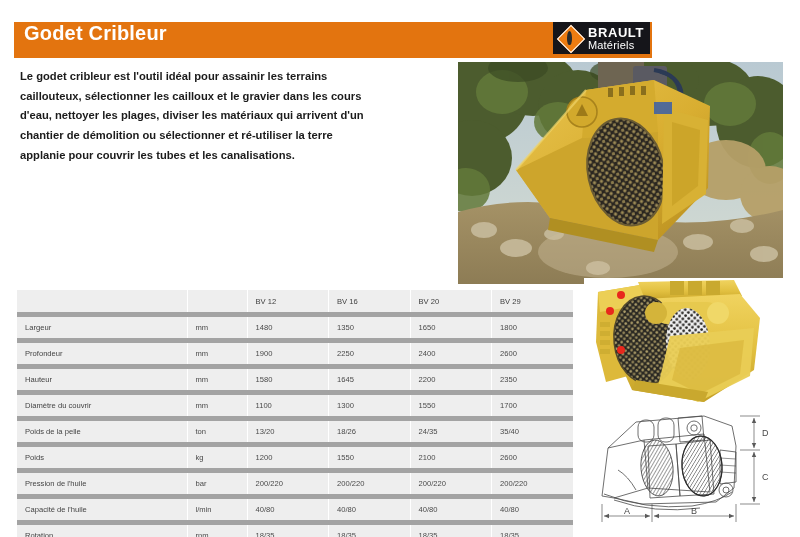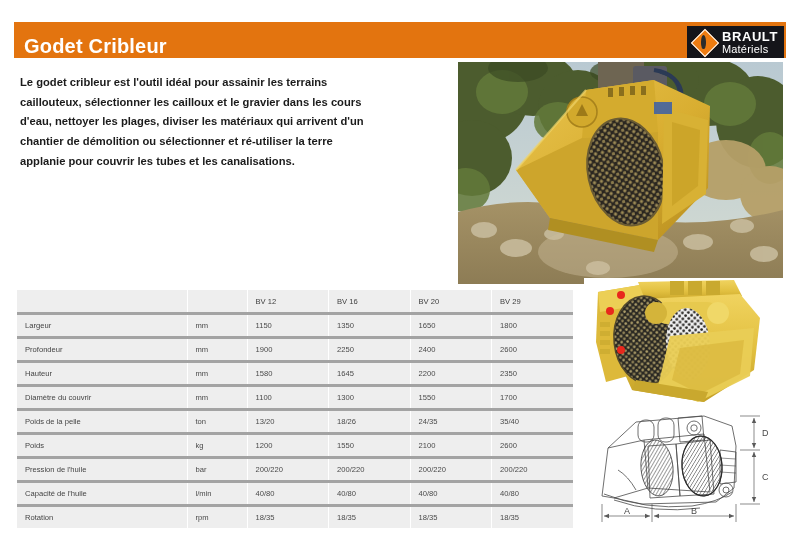--- a/index.html
+++ b/index.html
@@ -13,25 +13,25 @@
     font-family: "Liberation Sans", sans-serif;
     overflow: hidden;
     position: relative;
   }
 
   
   .header-bar {
     position: absolute;
     left: 14px;
     top: 22px;
-    width: 772px;
+    width: 638px;
     height: 36px;
     background: #e3740f;
     display: flex;
-    align-items: flex-end;
+    align-items: flex-start;
     justify-content: space-between;
   }
   .page-title {
     color: #ffffff;
     font-size: 20px;
     font-weight: bold;
     letter-spacing: 0.2px;
     padding-left: 10px;
     white-space: nowrap;
   }
@@ -88,21 +88,21 @@
     color: #ffffff;
     font-size: 11px;
     letter-spacing: 0.2px;
     margin-top: 1px;
   }
 
   
   .description {
     position: absolute;
     left: 20px;
-    top: 62px;
+    top: 56px;
     width: 350px;
     font-size: 11.2px;
     font-weight: bold;
     color: #1b1b1b;
     line-height: 1.75;
   }
 
   
   .photo-main {
     position: absolute;
@@ -122,21 +122,21 @@
     top: 290px;
     width: 556px;
     border-collapse: collapse;
     background: #eeeeee;
     font-size: 7.6px;
     color: #4a4a4a;
     table-layout: fixed;
   }
   .spec-table td, .spec-table th {
     border-right: 1px solid #ffffff;
-    border-bottom: 3px solid #a3a3a3;
+    border-bottom: 5px solid #a3a3a3;
     padding: 0 0 0 8px;
     height: 21px;
     text-align: left;
     font-weight: normal;
     vertical-align: middle;
     overflow: hidden;
     white-space: nowrap;
   }
   .spec-table thead td { height: 22px; }
   .spec-table td:last-child { border-right: none; }
@@ -300,21 +300,21 @@
       <td class="hdr-model">BV 12</td>
       <td class="hdr-model">BV 16</td>
       <td class="hdr-model">BV 20</td>
       <td class="hdr-model">BV 29</td>
     </tr>
   </thead>
   <tbody>
     <tr>
       <td class="row-label">Largeur</td>
       <td>mm</td>
-      <td>1150</td>
+      <td>1480</td>
       <td>1350</td>
       <td>1650</td>
       <td>1800</td>
     </tr>
     <tr>
       <td class="row-label">Profondeur</td>
       <td>mm</td>
       <td>1900</td>
       <td>2250</td>
       <td>2400</td>

